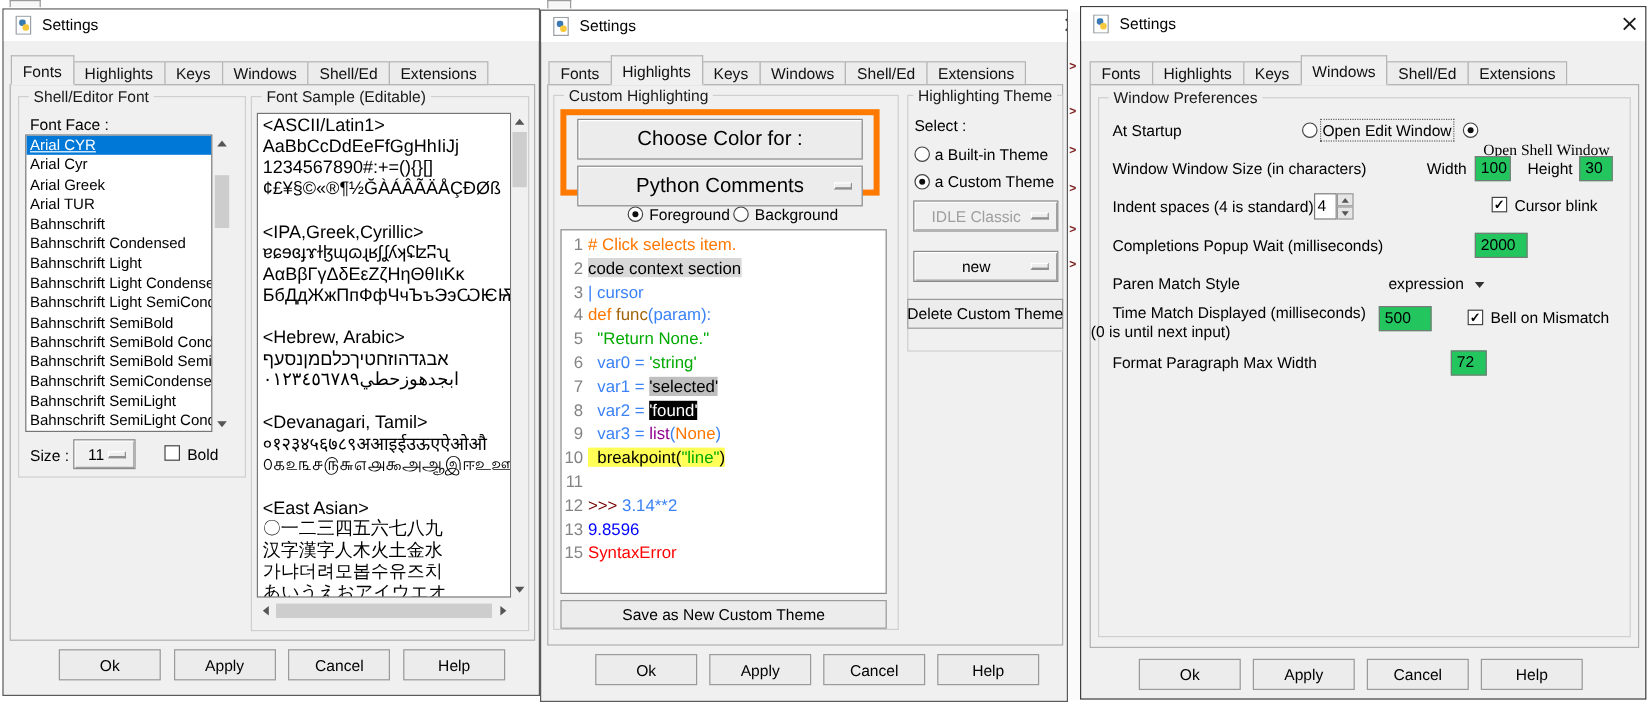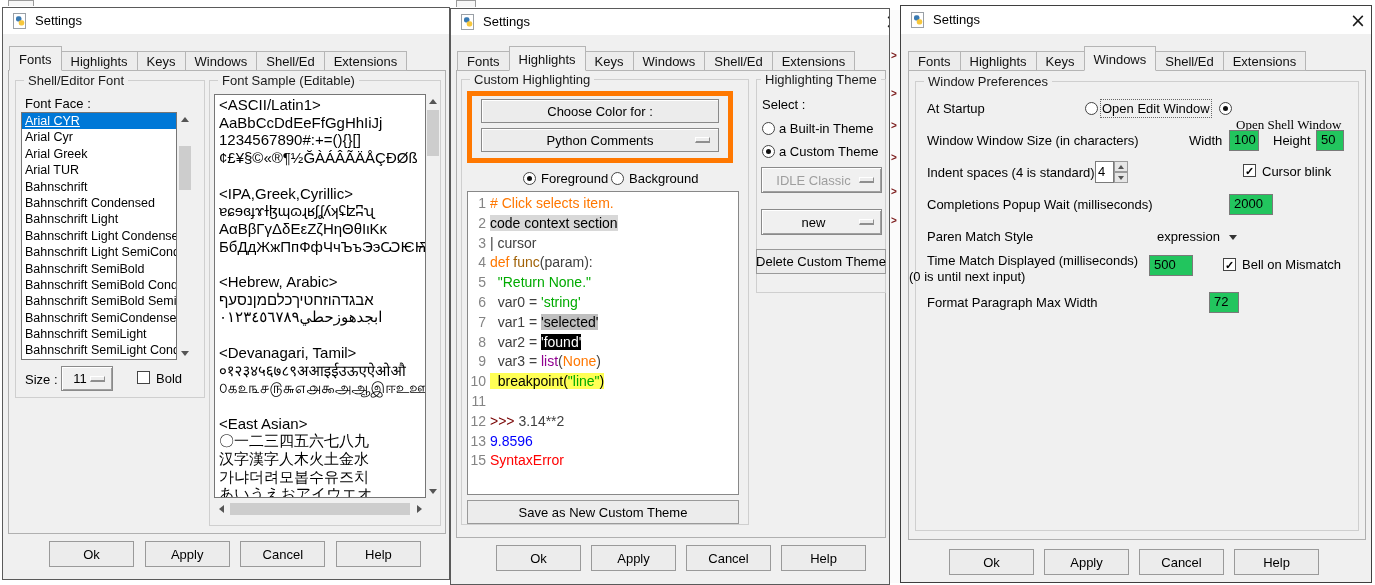--- a/index.html
+++ b/index.html
@@ -61,32 +61,32 @@
            padding:1px 4px; line-height:16px; z-index:3; }
 
   .radio { position:absolute; width:13px; height:13px; border:1px solid #444; border-radius:50%; background:#fff; z-index:3; }
   .radio.on::after { content:""; position:absolute; left:3px; top:3px; width:5px; height:5px; border-radius:50%; background:#101010; }
   .check { position:absolute; width:13px; height:13px; border:1px solid #444; background:#fff; z-index:3;
            font-weight:bold; font-size:11px; line-height:12px; text-align:center; color:#000; }
   .check.on::after { content:"\2713"; }
   .focus-dotted { outline:1px dotted #666; outline-offset:1px; }
 
   .orange-frame { position:absolute; border:5px solid #ff7800; background:#f0f0f0; padding:3px 9px; z-index:3; }
-  .orange-frame .frame-btn { position:relative; width:100%; height:24px; background:#ececec; border:1px solid #8a8a8a;
-       box-shadow: inset 1px 1px 0 #fff; font-size:13px; display:flex; align-items:center; justify-content:center; }
+  .orange-frame .frame-btn { position:relative; width:100%; height:34px; background:#ececec; border:1px solid #8a8a8a;
+       box-shadow: inset 1px 1px 0 #fff; font-size:17px; display:flex; align-items:center; justify-content:center; }
   .orange-frame .frame-btn.with-ind { margin-top:5px; }
   .orange-frame .ind { position:absolute; right:8px; top:50%; margin-top:-3px; width:15px; height:6px; background:#ededed;
               border-top:1px solid #fff; border-left:1px solid #fff;
               border-bottom:2px solid #8f8f8f; border-right:1px solid #8f8f8f; }
 
   .codebox { position:absolute; background:#fff; border:1px solid #888; overflow:hidden; z-index:3;
              font-size:14px; line-height:19.8px; padding-top:2px; }
   .code-line { white-space:pre; }
   .lineno { display:inline-block; width:18px; text-align:right; color:#848484; margin-right:4px; }
-  .seg-plain { color:#404040; }
+  .seg-plain { color:#3b82f6; }
   .seg-comment { color:#ff7700; }
   .seg-keyword { color:#ff7700; }
   .seg-definition { color:#a16207; }
   .seg-string { color:#00aa00; }
   .seg-context { background:#d8d8d8; color:#000; }
   .seg-selected { background:#bfbfbf; color:#000; }
   .seg-hit { background:#000; color:#fff; }
   .seg-builtin { color:#900090; }
   .seg-breakpoint { background:#ffff55; color:#000; }
   .seg-breakpoint-string { background:#ffff55; color:#00aa00; }
@@ -343,21 +343,21 @@
     <div class="lbl" style="left:26px; top:95px;">At Startup</div>
     <div class="radio" style="left:184px; top:96px;"></div>
     <div class="lbl focus-dotted" style="left:201px; top:95px;">Open Edit Window</div>
     <div class="radio on" style="left:318px; top:96px;"></div>
     <div class="lbl" style="left:335px; top:111px;font-family:Liberation Serif, serif;">Open Shell Window</div>
 
     <div class="lbl" style="left:26px; top:127px;">Window Window Size  (in characters)</div>
     <div class="lbl" style="left:288px; top:127px;">Width</div>
     <div class="entry" style="left:328px; top:124px; width:30px; height:21px;">100</div>
     <div class="lbl" style="left:372px; top:127px;">Height</div>
-    <div class="entry" style="left:415px; top:124px; width:28px; height:21px;">50</div>
+    <div class="entry" style="left:415px; top:124px; width:28px; height:21px;">30</div>
 
     <div class="lbl" style="left:26px; top:159px;">Indent spaces (4 is standard)</div>
     <div class="spin" style="left:194px; top:155px;">
       <div class="spin-entry">4</div>
       <div class="spin-btns">
         <div class="spin-b">
             <div class="tri-up"></div>
           </div>
         <div class="spin-b">
             <div class="tri-dn"></div>

